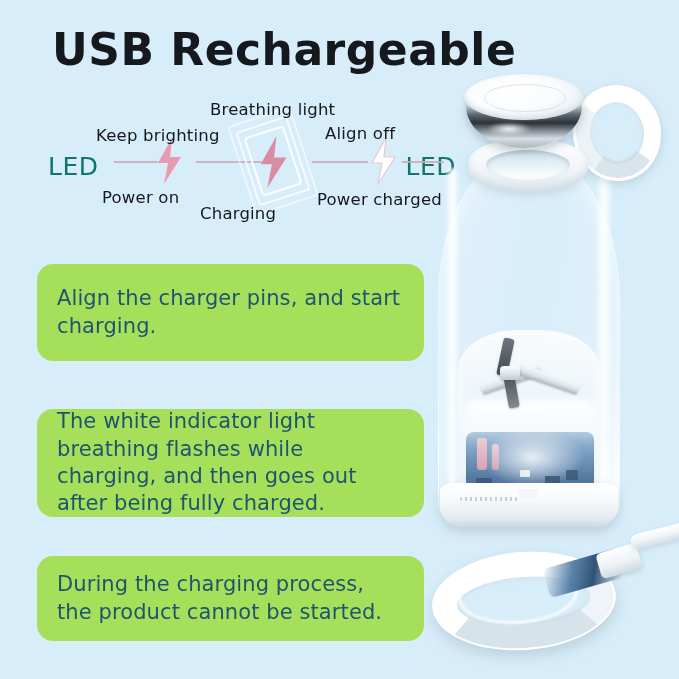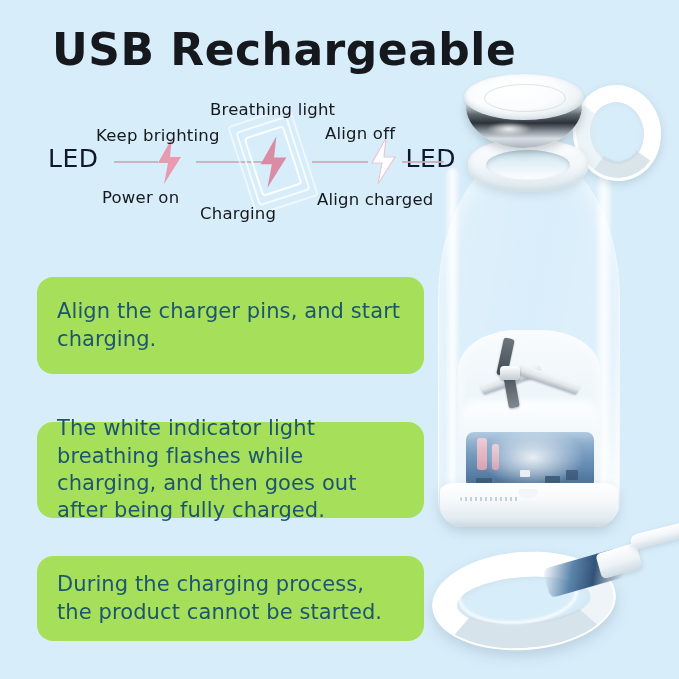--- a/index.html
+++ b/index.html
@@ -34,23 +34,23 @@
   
   #led-diagram {
     position: absolute;
     left: 40px;
     top: 98px;
     width: 420px;
     height: 130px;
   }
   .led-word {
     position: absolute;
-    top: 46px;
+    top: 54px;
     font-size: 25px;
-    color: #0f172a;
+    color: #0f766e;
     letter-spacing: 0.5px;
   }
   #led-left  { left: 8px; }
   #led-right { right: 4px; }
 
   .led-line {
     position: absolute;
     top: 63px;
     height: 1.6px;
     background: #c9a9b8;
@@ -104,22 +104,22 @@
     border-radius: 16px;
     box-sizing: border-box;
     padding: 14px 20px 14px 20px;
     color: #1d5570;
     font-size: 21px;
     line-height: 1.30;
     letter-spacing: .1px;
     display: flex;
     align-items: center;
   }
-  #callout-1 { top: 277px; width: 387px; height: 97px; }
-  #callout-2 { top: 422px; width: 387px; height: 96px; }
+  #callout-1 { top: 264px; width: 387px; height: 97px; }
+  #callout-2 { top: 409px; width: 387px; height: 108px; }
   #callout-3 { top: 556px; width: 387px; height: 85px; }
   .callout .txt { display: block; }
 
   
   #product { position: absolute; left: 0; top: 0; width: 679px; height: 679px; pointer-events: none; }
 
   
   #bottle-body {
     position: absolute;
     left: 438px;
@@ -437,21 +437,21 @@
       <svg width="34" height="50" viewBox="0 0 34 50" aria-hidden="true">
         <polygon points="20,2 6,27 16,27 12,48 29,21 18,21" fill="#ffffff" stroke="#e6c9d4" stroke-width="1.2"></polygon>
       </svg>
     </div>
 
     <div class="lbl" id="lbl-keep-brighting">Keep brighting</div>
     <div class="lbl" id="lbl-power-on">Power on</div>
     <div class="lbl" id="lbl-breathing-light">Breathing light</div>
     <div class="lbl" id="lbl-charging">Charging</div>
     <div class="lbl" id="lbl-light-off">Align off</div>
-    <div class="lbl" id="lbl-full-charged">Align charged</div>
+    <div class="lbl" id="lbl-full-charged">Power charged</div>
   </div>
 
   <div class="callout" id="callout-1">
     <span class="txt">Align the charger pins, and start charging.</span>
   </div>
   <div class="callout" id="callout-2">
     <span class="txt">The white indicator light breathing flashes while charging, and then goes out after being fully charged.</span>
   </div>
   <div class="callout" id="callout-3">
     <span class="txt">During the charging process, the product cannot be started.</span>

